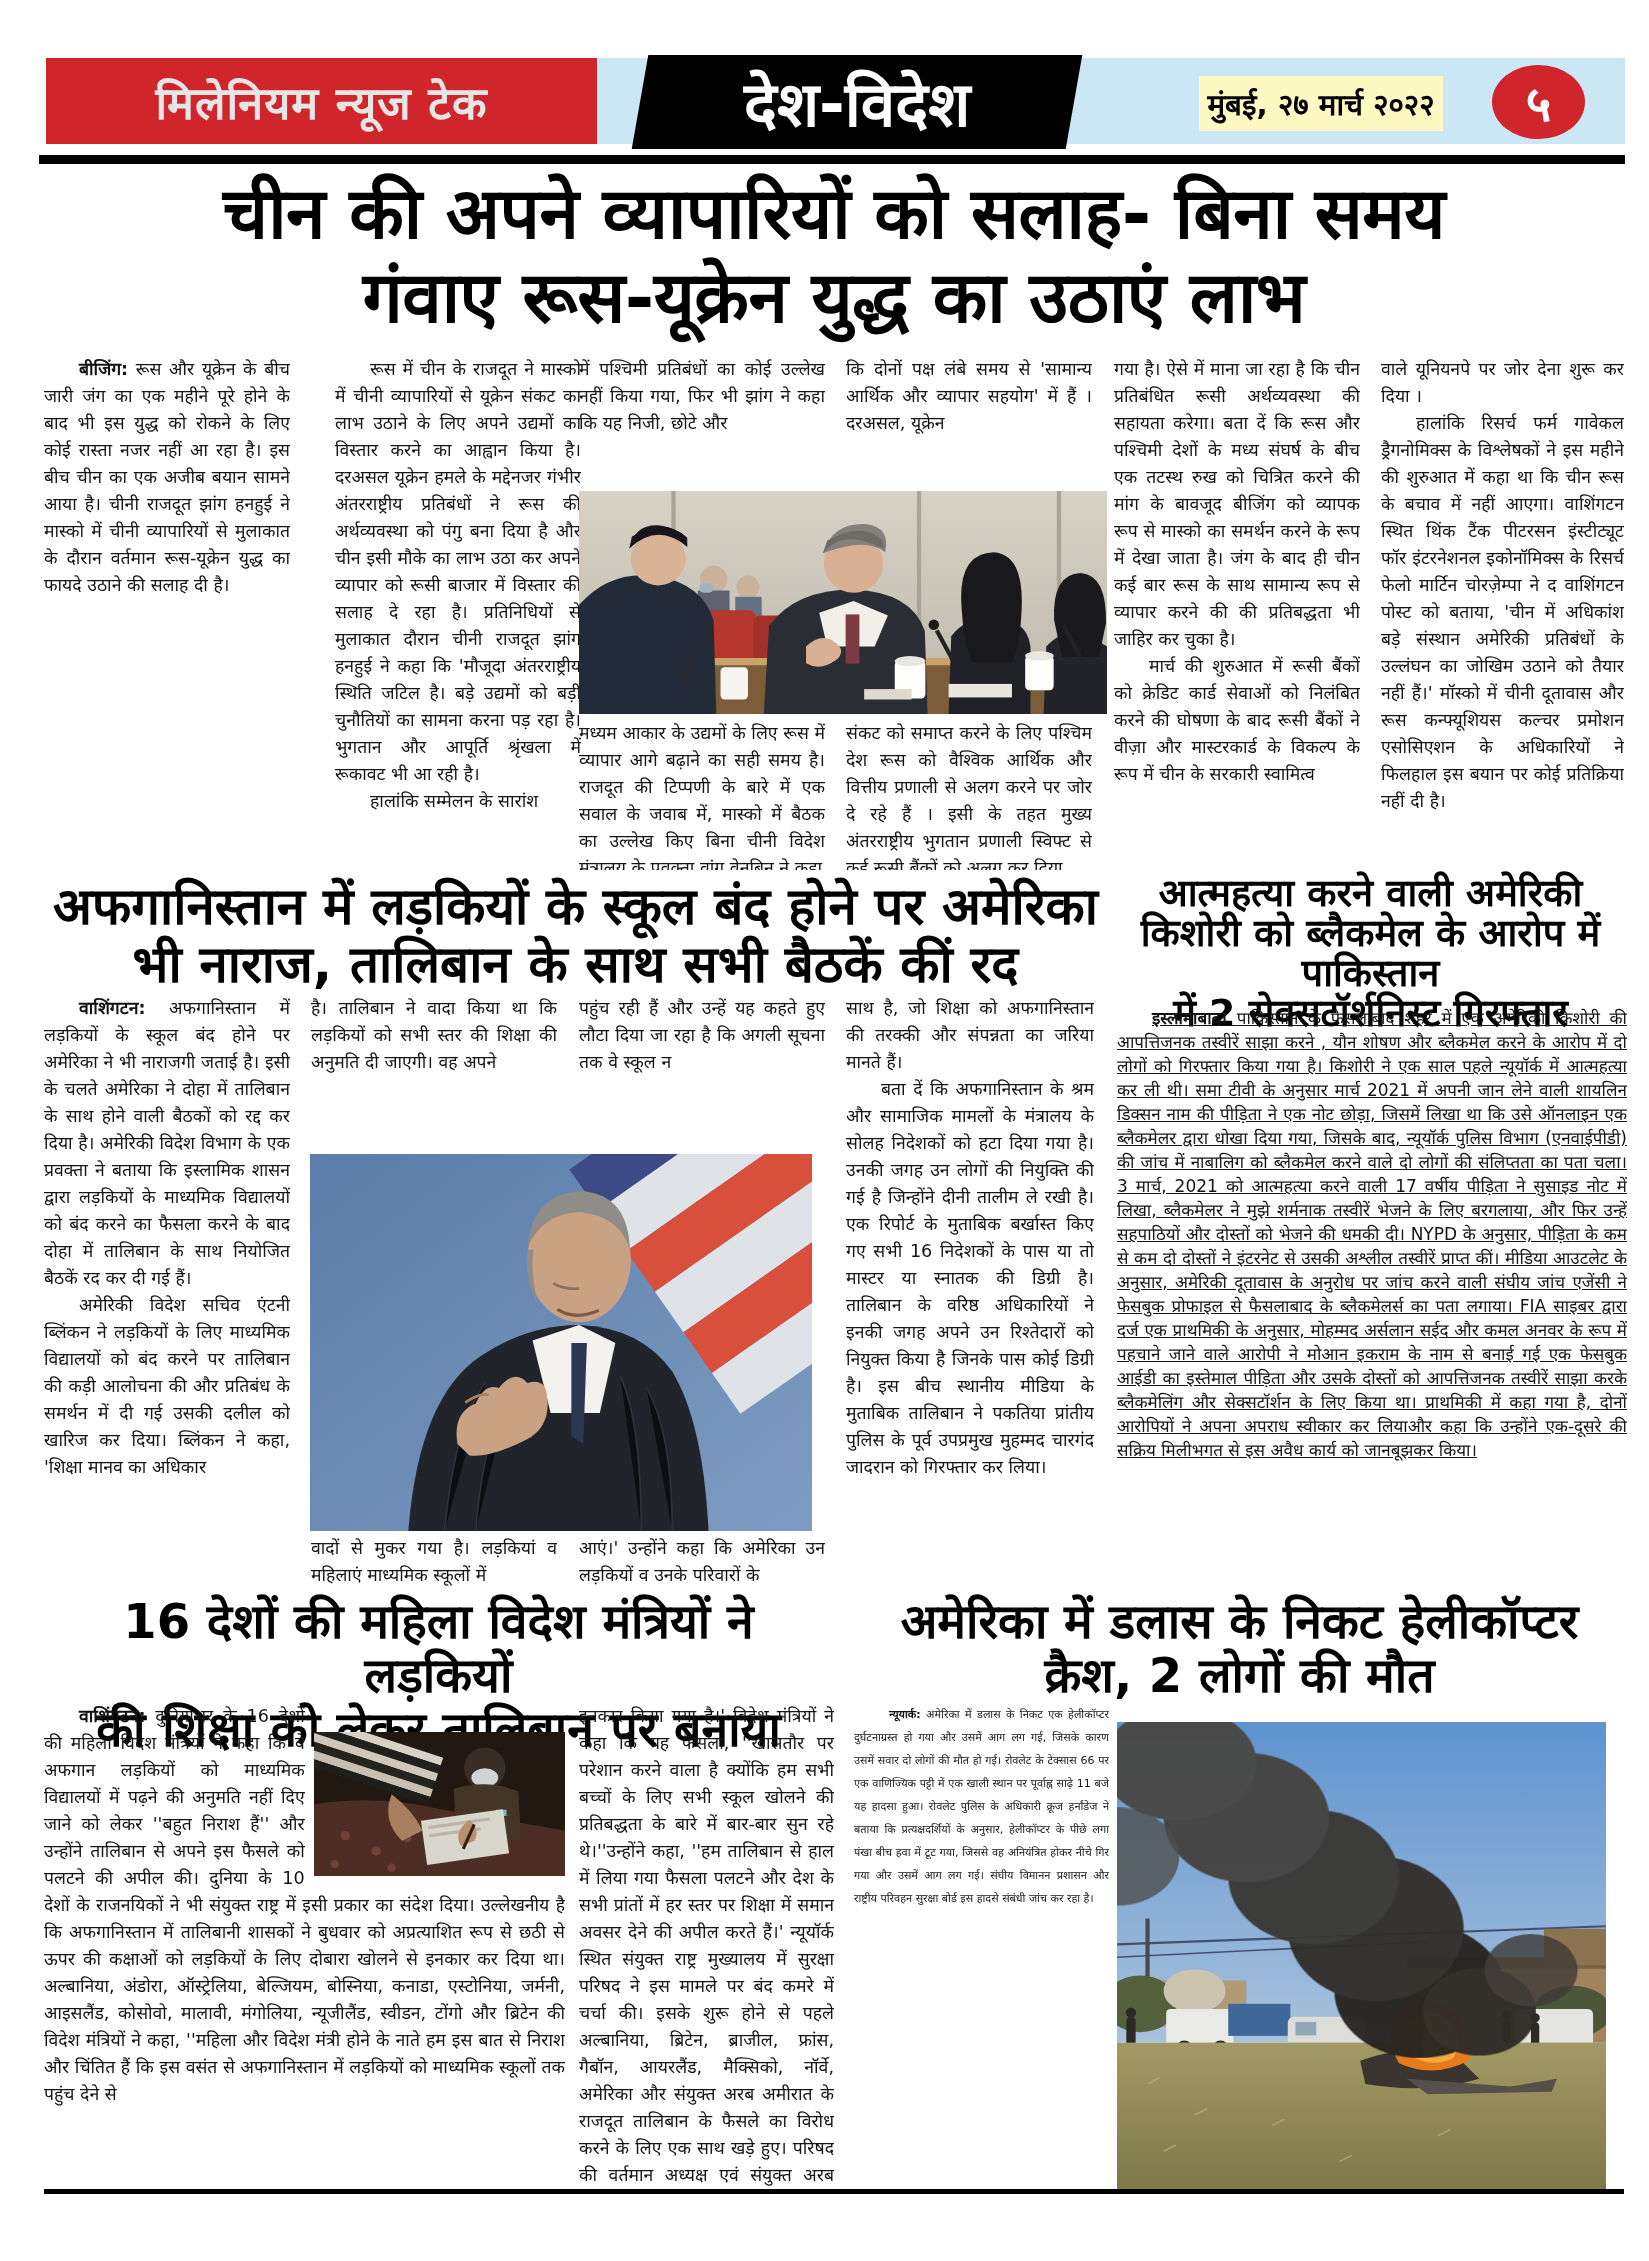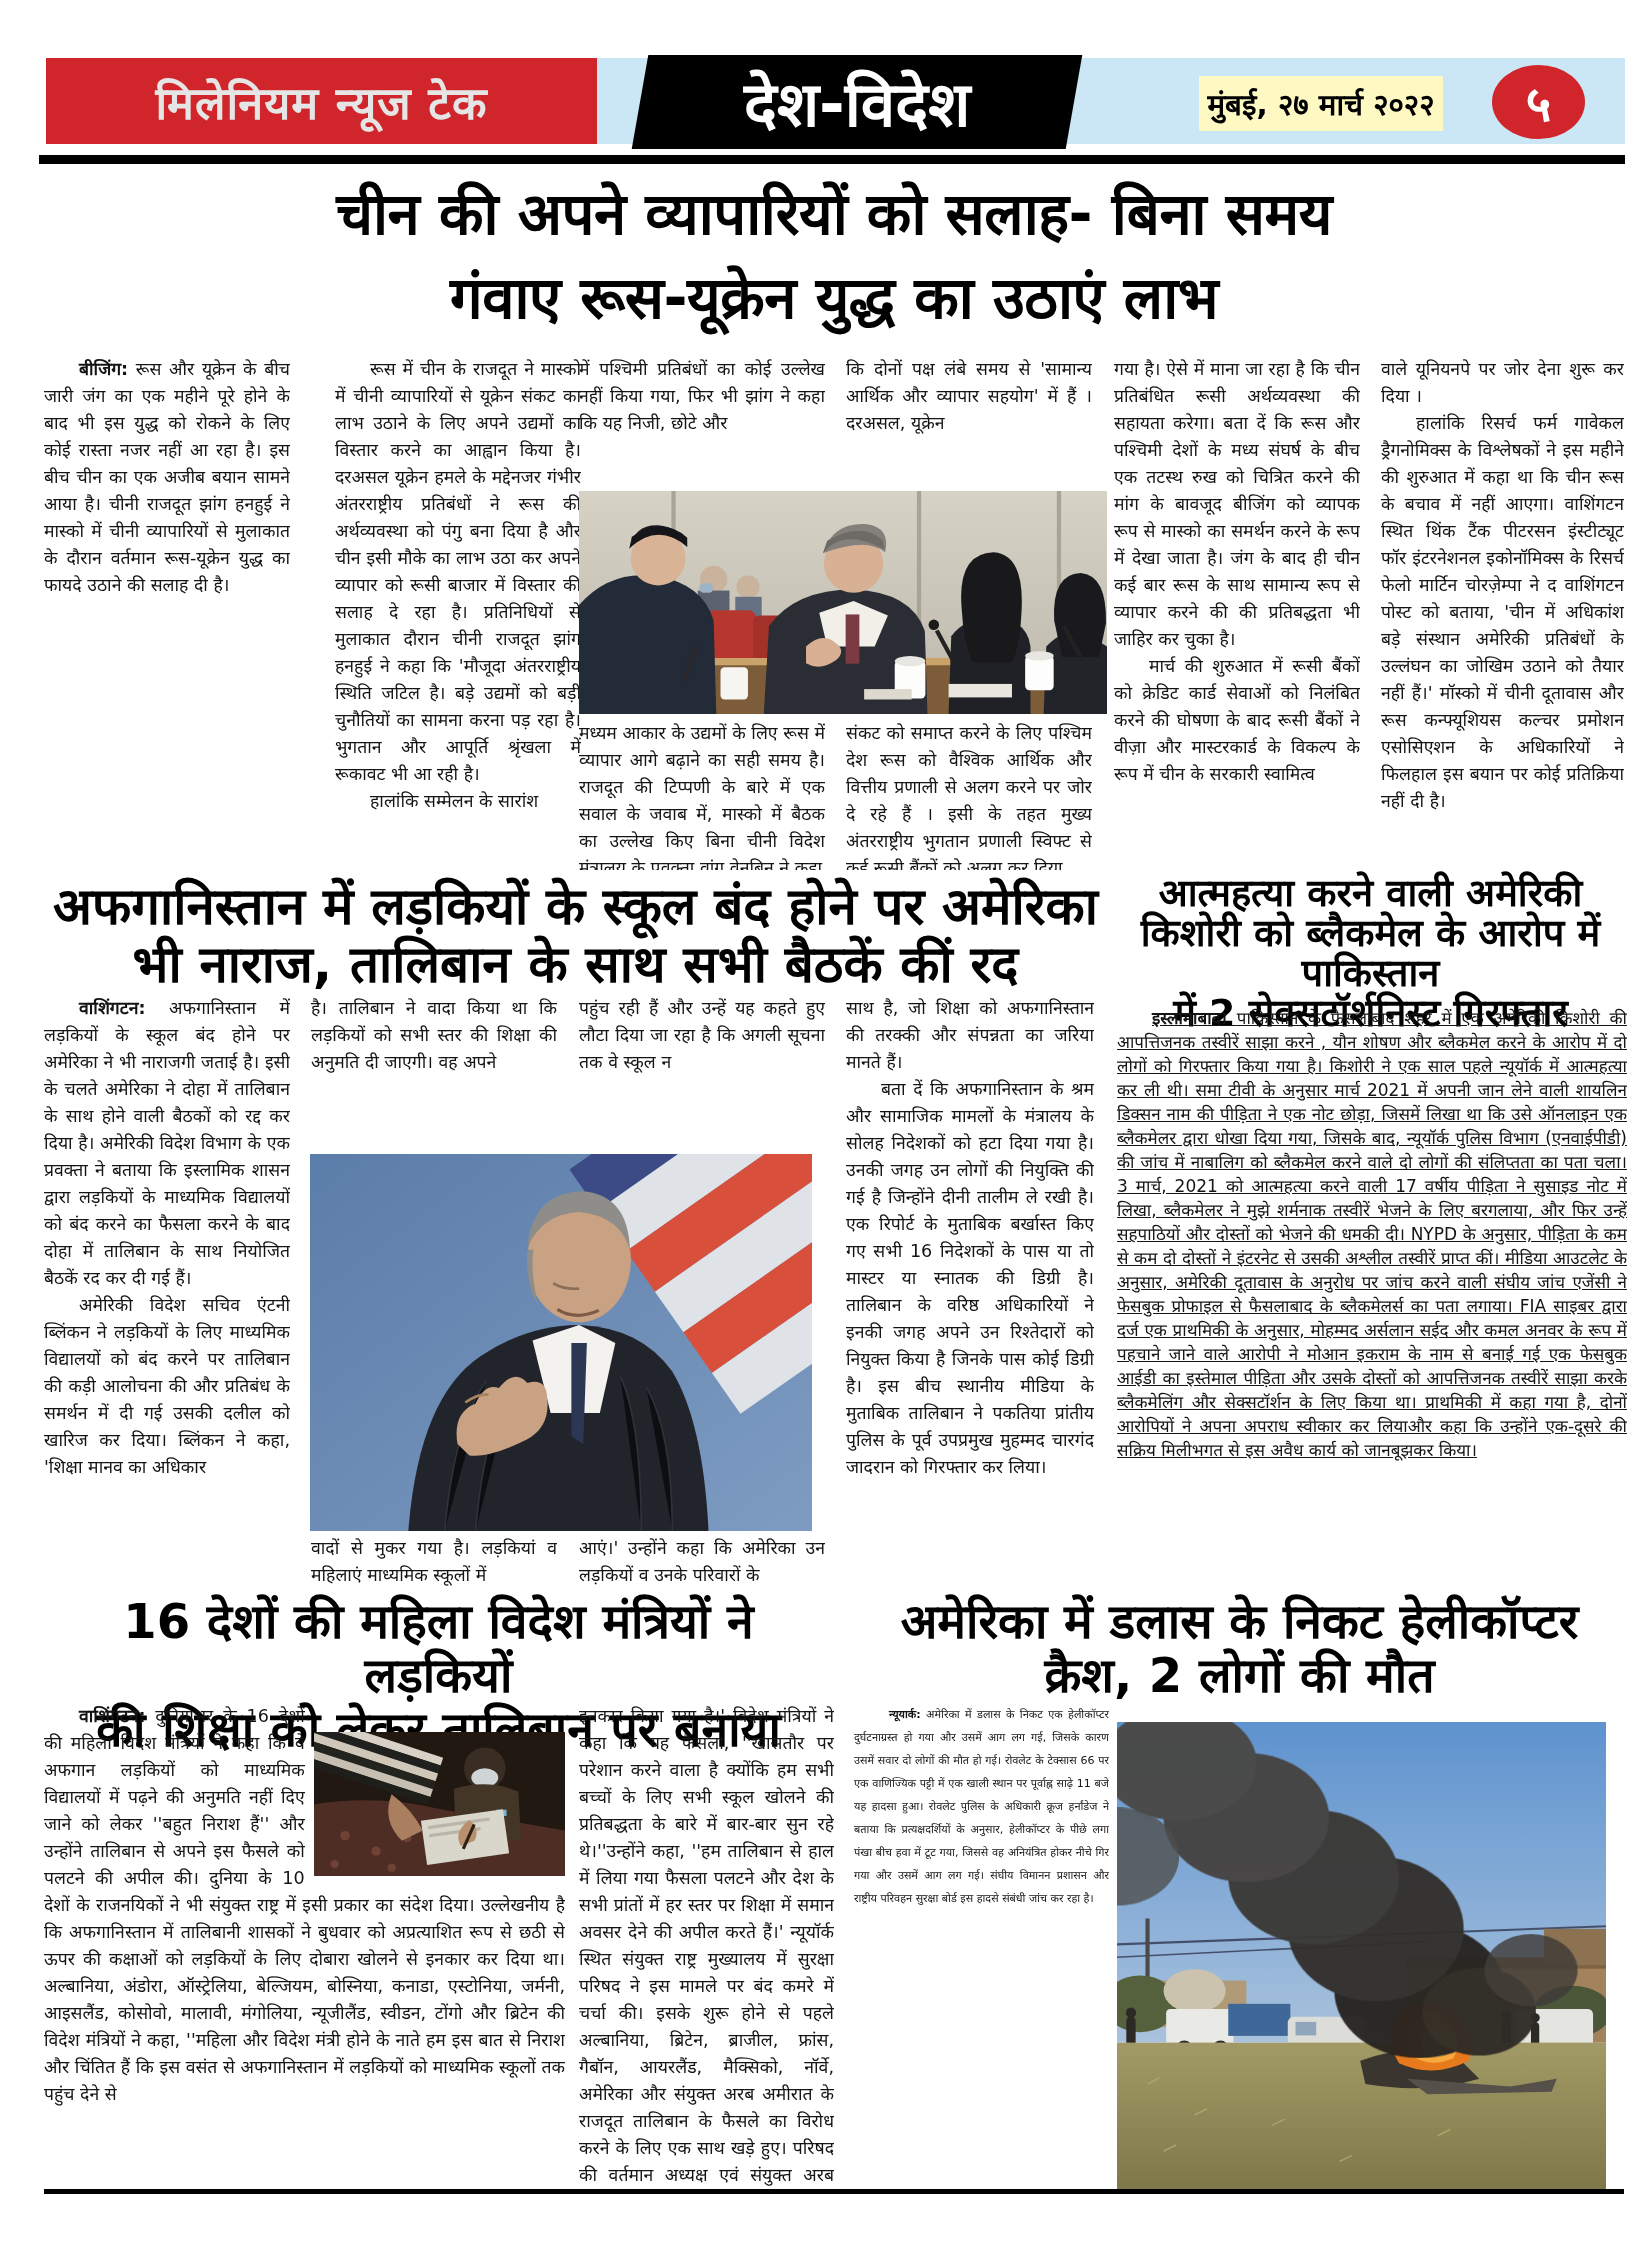--- a/index.html
+++ b/index.html
@@ -12,21 +12,21 @@
   .logo span{color:#e5e5e5;font-weight:bold;font-size:45px;letter-spacing:1px;}
   .banner{background:#000;transform:skewX(-10deg);display:flex;align-items:center;justify-content:center;}
   .banner span{transform:skewX(10deg);color:#fff;font-weight:bold;font-size:62px;}
   .datebox{background:#fef9c3;display:flex;align-items:center;justify-content:center;}
   .datebox span{font-weight:bold;font-size:29.5px;color:#000;}
   .badge{background:#d0262b;border-radius:50%;display:flex;align-items:center;justify-content:center;}
   .badge span{color:#fff;font-size:49px;font-weight:bold;}
   .rule{background:#000;}
   
   .hl{font-weight:bold;color:#000;text-align:center;}
-  .hl-main{font-size:58px;line-height:84px;letter-spacing:-0.5px;}
+  .hl-main{font-size:71px;line-height:84px;letter-spacing:-0.5px;}
   .hl-2{font-size:51px;line-height:58px;}
   .hl-3{font-size:38px;line-height:40px;}
   .hl-4{font-size:48px;line-height:54px;}
   
   .col{position:absolute;overflow:hidden;text-align:justify;font-size:17.6px;line-height:27px;color:#141414;}
   .col p{margin:0;}
   .col p.ind{text-indent:35px;}
   .dl{font-weight:bold;}
   .frag-top{overflow:hidden;}
   .frag-bot{overflow:hidden;}

